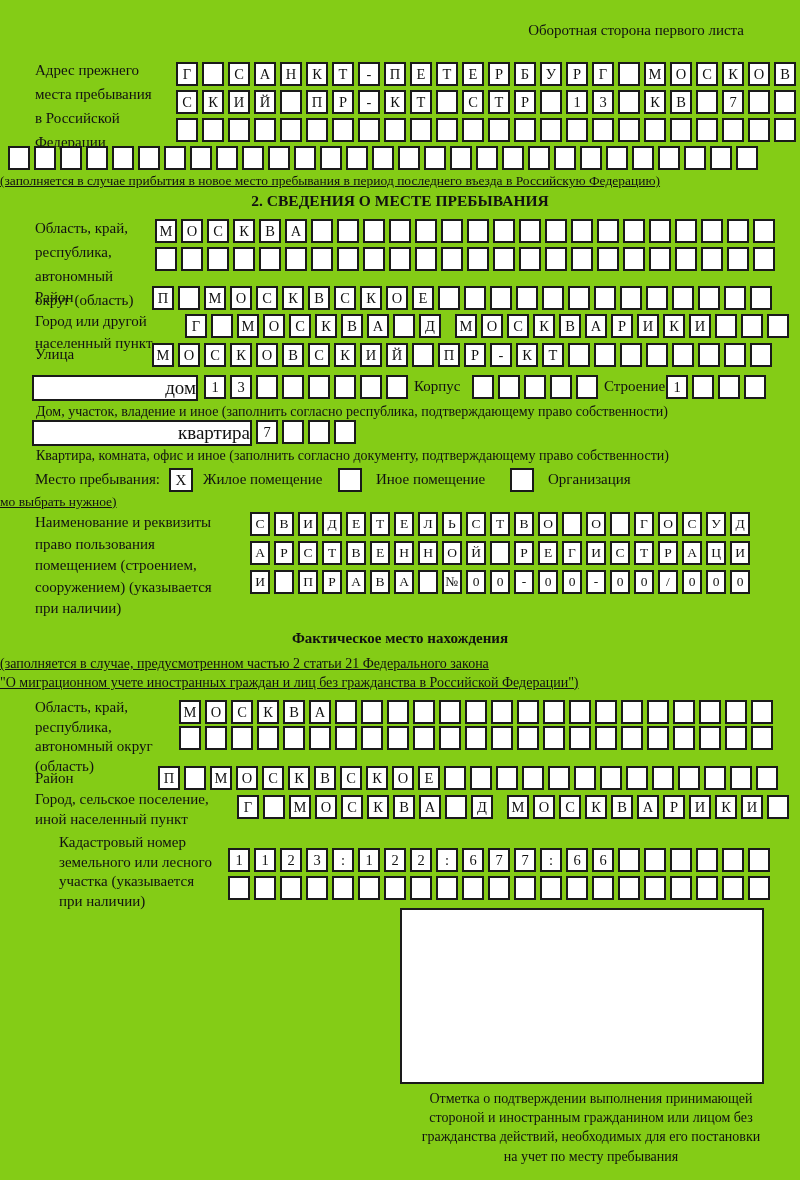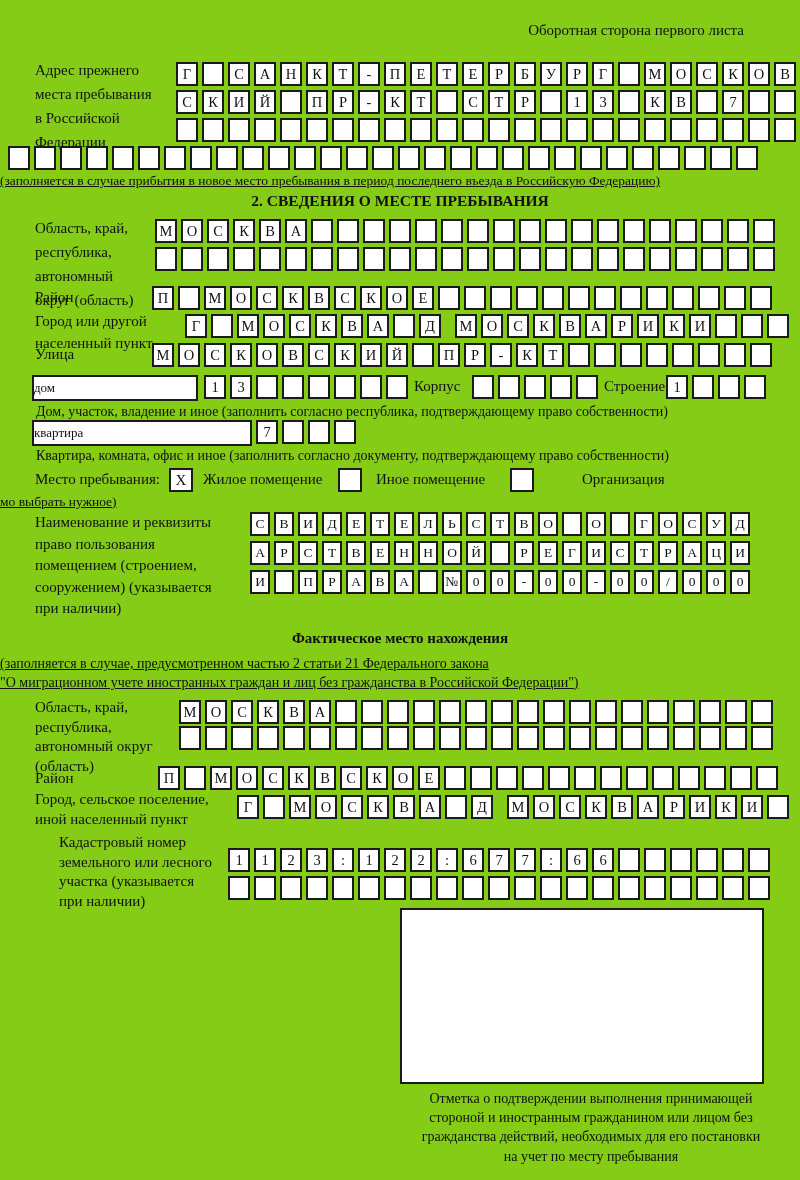--- a/index.html
+++ b/index.html
@@ -15,21 +15,21 @@
   .cellrow{position:absolute;display:flex;gap:4px;}
   .cell{
     display:block;width:18px;height:20px;border:2px solid #1a1a1a;
     font-size:14.5px;line-height:20px;text-align:center;background:#fff;flex:0 0 auto;
   }
   .sm .cell{width:16px;height:20px;font-size:13.5px;}
   .gapb{margin-left:10px;display:flex;gap:4px;}
   .grpa{display:flex;gap:4px;}
   .fieldbox{
     position:absolute;height:22px;border:2px solid #1a1a1a;background:#fff;
-    font-size:13px;line-height:22px;text-align:left;
+    font-size:19px;line-height:22px;text-align:right;
   }
   .inline-lbl{position:absolute;font-size:15px;white-space:nowrap;}
   .checkbox{
     position:absolute;width:20px;height:20px;border:2px solid #1a1a1a;
     font-size:15px;line-height:20px;text-align:center;background:#fff;
   }
   .note{position:absolute;left:0;width:800px;text-align:left;font-size:13.5px;white-space:nowrap;text-decoration:underline;}
   .note-left{position:absolute;font-size:14px;white-space:nowrap;}
   .title{position:absolute;left:0;width:800px;text-align:center;font-weight:bold;font-size:15.5px;}
   .stamp-box{position:absolute;left:400px;top:908px;width:360px;height:172px;border:2px solid #1a1a1a;background:#fff;}
@@ -347,21 +347,21 @@
       <span class="cell"></span>
     </div>
   <div class="note-left" style="left:36px;top:448px;">Квартира, комната, офис и иное (заполнить согласно документу, подтверждающему право собственности)</div>
 
   <div class="inline-lbl" style="left:35px;top:471px;">Место пребывания:</div>
   <div class="checkbox" style="left:169px;top:468px;">X</div>
   <div class="inline-lbl" style="left:203px;top:471px;text-align:right;">Жилое помещение</div>
   <div class="checkbox" style="left:338px;top:468px;"></div>
   <div class="inline-lbl" style="left:376px;top:471px;">Иное помещение</div>
   <div class="checkbox" style="left:510px;top:468px;"></div>
-  <div class="inline-lbl" style="left:582px;top:471px;">Организация</div>
+  <div class="inline-lbl" style="left:548px;top:471px;">Организация</div>
   <div class="note" style="top:494px;left:-60px;">(Необходимо выбрать нужное)</div>
 
   <div class="lbl tight" style="left:35px;top:512px;">
       <div>Наименование и реквизиты</div>
       <div>право пользования</div>
       <div>помещением (строением,</div>
       <div>сооружением) (указывается</div>
       <div>при наличии)</div>
     </div>
   <div class="cellrow sm" style="left:250px;top:512px;">

